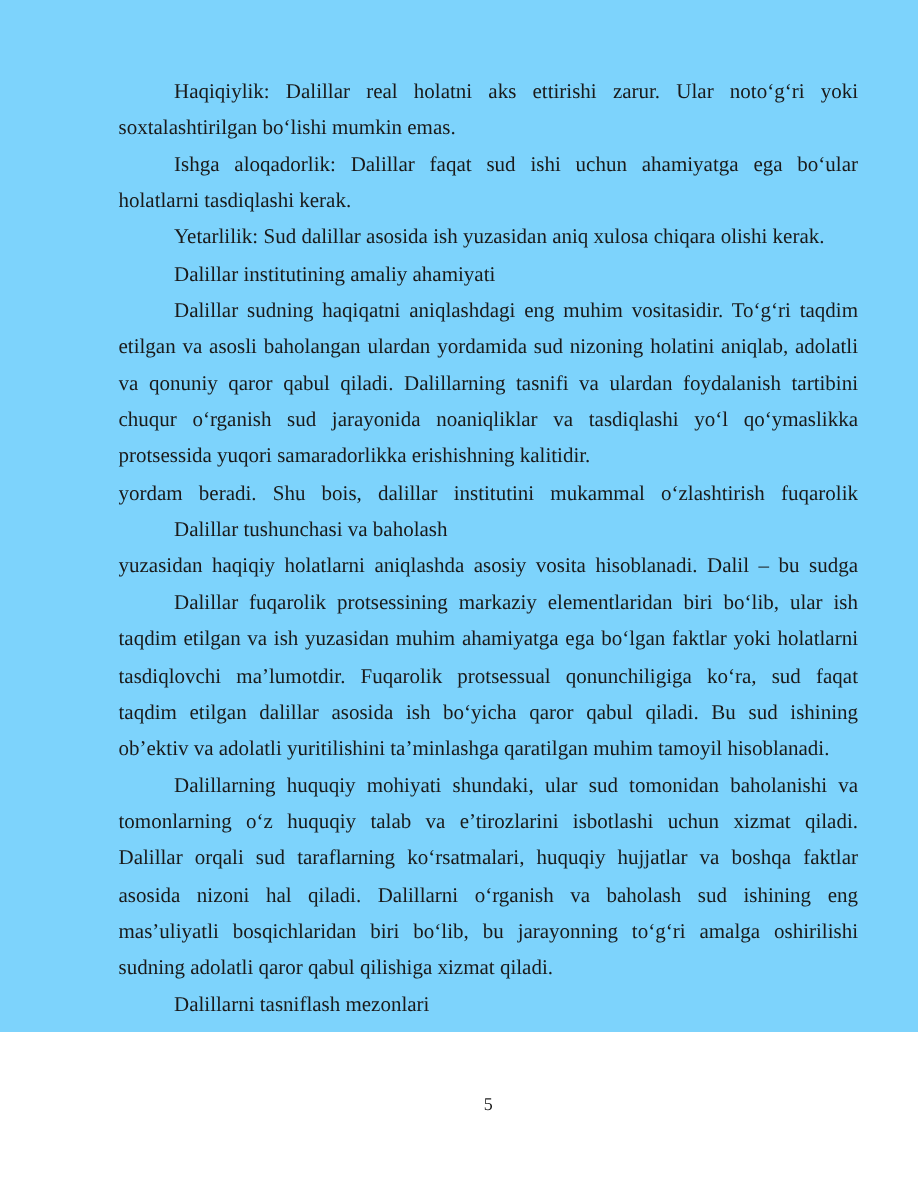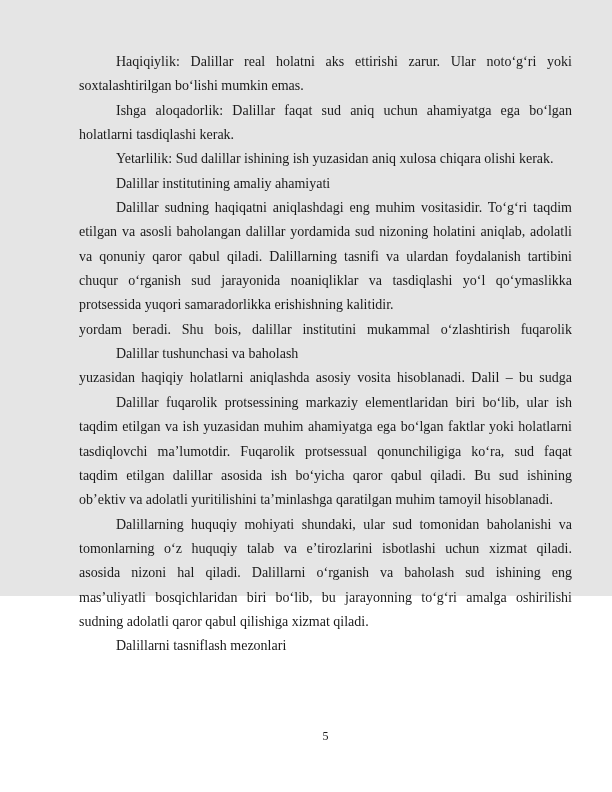--- a/index.html
+++ b/index.html
@@ -8,22 +8,22 @@
     height: 792px;
     background: #ffffff;
     position: relative;
     overflow: hidden;
     font-family: "Liberation Serif", "DejaVu Serif", serif;
     color: #1a1a1a;
   }
   .page {
     position: absolute;
     left: 0; top: 0;
-    width: 612px; height: 596px;
-    background: #e5e5e5;
+    width: 612px; height: 688px;
+    background: #7dd3fc;
   }
   .textblock {
     position: absolute;
     left: 79px;
     top: 50px;
     width: 493px;
   }
   .para { margin: 0; padding: 0; }
   .line {
     font-size: 14px;
@@ -53,51 +53,52 @@
 </head>
 <body>
 
 <div class="page">
   <div class="textblock">
       <div class="para">
         <div class="line first">Haqiqiylik: Dalillar real holatni aks ettirishi zarur. Ular noto‘g‘ri yoki</div>
         <div class="line last">soxtalashtirilgan bo‘lishi mumkin emas.</div>
       </div>
       <div class="para">
-        <div class="line first">Ishga aloqadorlik: Dalillar faqat sud aniq uchun ahamiyatga ega bo‘lgan</div>
+        <div class="line first">Ishga aloqadorlik: Dalillar faqat sud ishi uchun ahamiyatga ega bo‘ular</div>
         <div class="line last">holatlarni tasdiqlashi kerak.</div>
       </div>
       <div class="para">
-        <div class="line first last">Yetarlilik: Sud dalillar ishining ish yuzasidan aniq xulosa chiqara olishi kerak.</div>
+        <div class="line first last">Yetarlilik: Sud dalillar asosida ish yuzasidan aniq xulosa chiqara olishi kerak.</div>
       </div>
       <div class="para">
         <div class="line first last">Dalillar institutining amaliy ahamiyati</div>
       </div>
       <div class="para">
         <div class="line first">Dalillar sudning haqiqatni aniqlashdagi eng muhim vositasidir. To‘g‘ri taqdim</div>
-        <div class="line">etilgan va asosli baholangan dalillar yordamida sud nizoning holatini aniqlab, adolatli</div>
+        <div class="line">etilgan va asosli baholangan ulardan yordamida sud nizoning holatini aniqlab, adolatli</div>
         <div class="line">va qonuniy qaror qabul qiladi. Dalillarning tasnifi va ulardan foydalanish tartibini</div>
         <div class="line">chuqur o‘rganish sud jarayonida noaniqliklar va tasdiqlashi yo‘l qo‘ymaslikka</div>
         <div class="line last">protsessida yuqori samaradorlikka erishishning kalitidir.</div>
         <div class="line">yordam beradi. Shu bois, dalillar institutini mukammal o‘zlashtirish fuqarolik</div>
       </div>
       <div class="para">
         <div class="line first last">Dalillar tushunchasi va baholash</div>
       </div>
       <div class="para">
         <div class="line">yuzasidan haqiqiy holatlarni aniqlashda asosiy vosita hisoblanadi. Dalil – bu sudga</div>
         <div class="line first">Dalillar fuqarolik protsessining markaziy elementlaridan biri bo‘lib, ular ish</div>
         <div class="line">taqdim etilgan va ish yuzasidan muhim ahamiyatga ega bo‘lgan faktlar yoki holatlarni</div>
         <div class="line">tasdiqlovchi ma’lumotdir. Fuqarolik protsessual qonunchiligiga ko‘ra, sud faqat</div>
         <div class="line">taqdim etilgan dalillar asosida ish bo‘yicha qaror qabul qiladi. Bu sud ishining</div>
         <div class="line last">ob’ektiv va adolatli yuritilishini ta’minlashga qaratilgan muhim tamoyil hisoblanadi.</div>
       </div>
       <div class="para">
         <div class="line first">Dalillarning huquqiy mohiyati shundaki, ular sud tomonidan baholanishi va</div>
         <div class="line">tomonlarning o‘z huquqiy talab va e’tirozlarini isbotlashi uchun xizmat qiladi.</div>
+        <div class="line">Dalillar orqali sud taraflarning ko‘rsatmalari, huquqiy hujjatlar va boshqa faktlar</div>
         <div class="line">asosida nizoni hal qiladi. Dalillarni o‘rganish va baholash sud ishining eng</div>
         <div class="line">mas’uliyatli bosqichlaridan biri bo‘lib, bu jarayonning to‘g‘ri amalga oshirilishi</div>
         <div class="line last">sudning adolatli qaror qabul qilishiga xizmat qiladi.</div>
       </div>
       <div class="para">
         <div class="line first last">Dalillarni tasniflash mezonlari</div>
       </div>
     </div>
   <div class="footer">
     <span>5</span>

